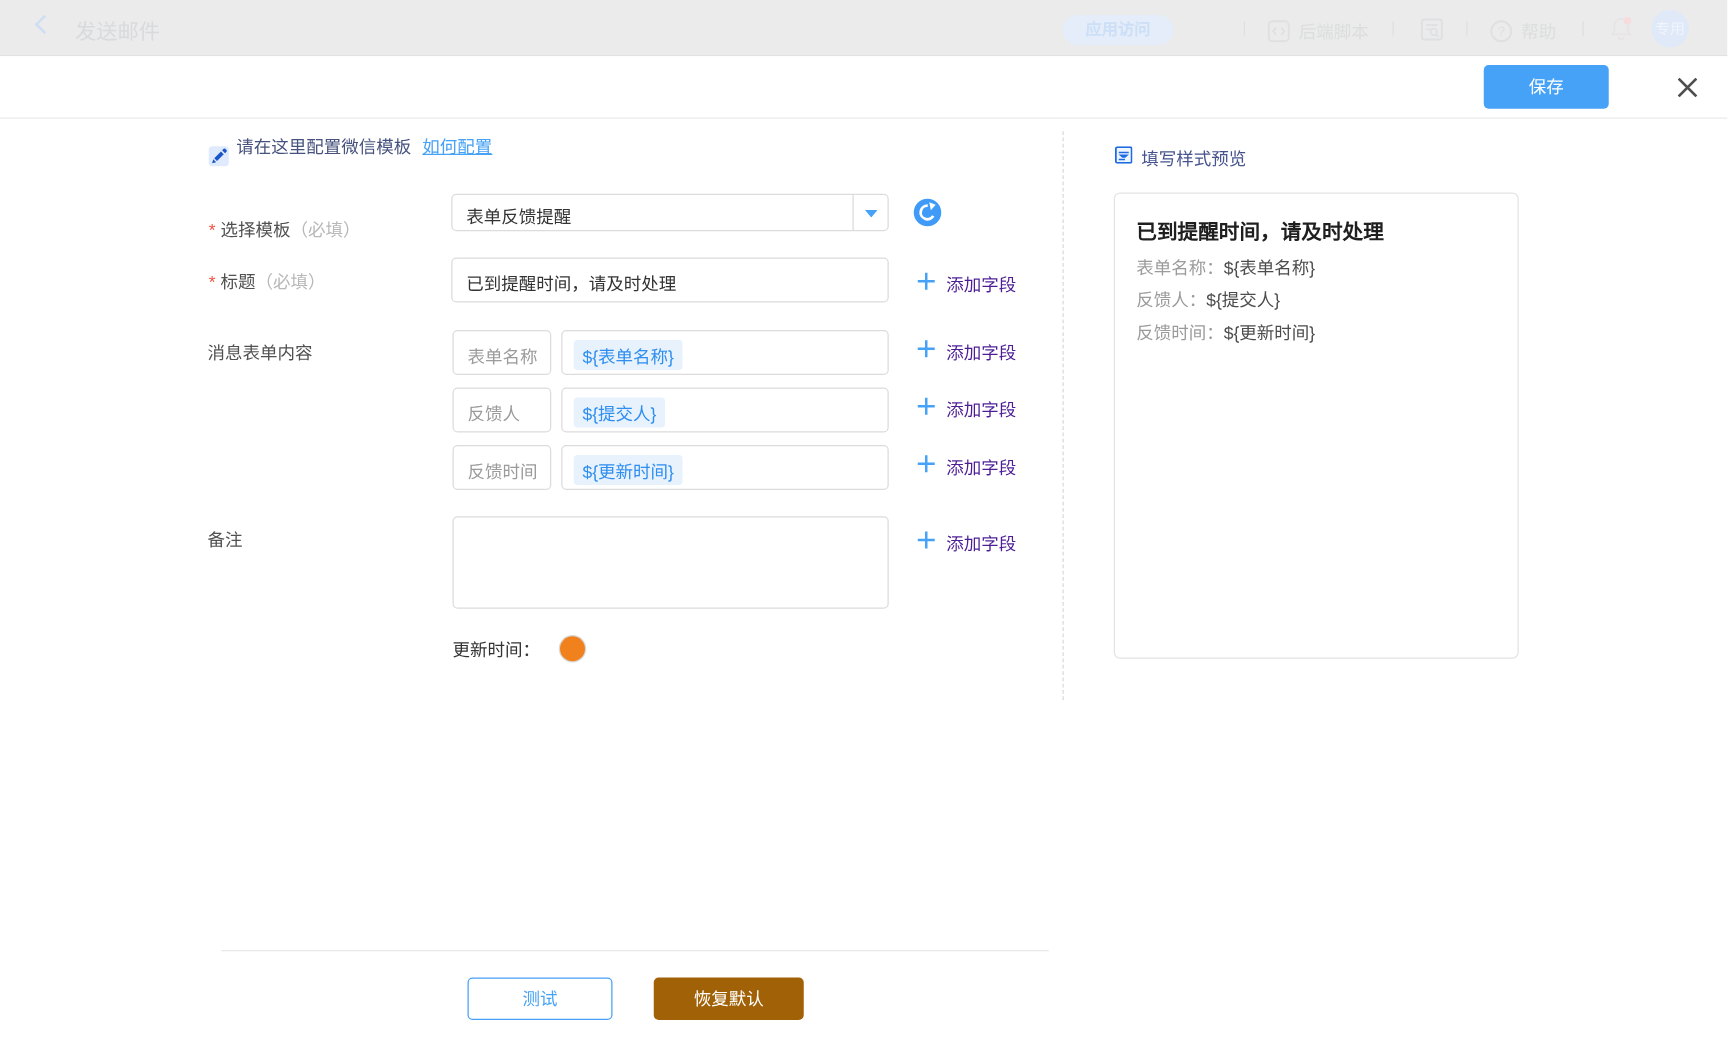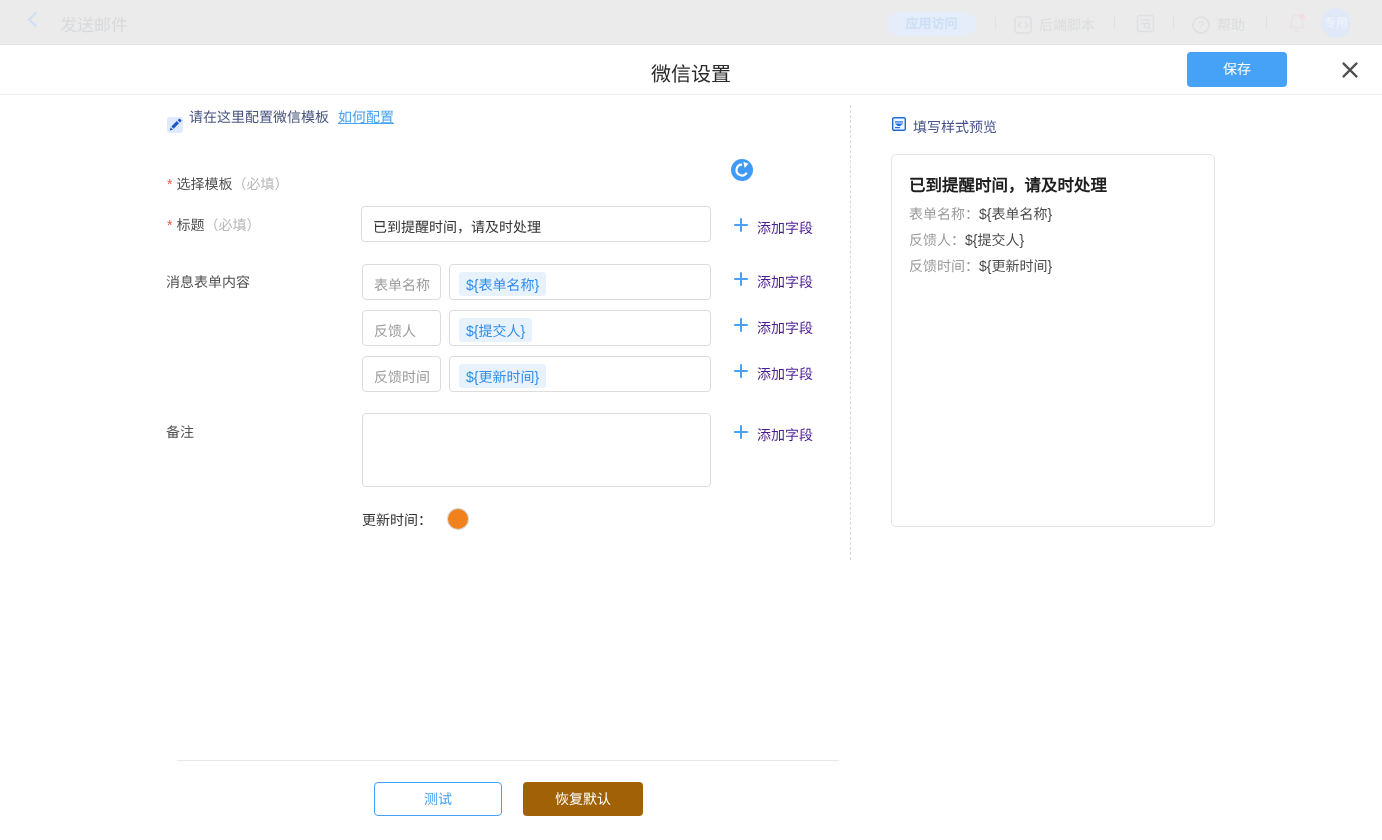--- a/index.html
+++ b/index.html
@@ -8,21 +8,21 @@
   .stage { position:relative; width:1382px; height:840px; }
   .abs { position:absolute; }
 
   
   .topbar { position:absolute; left:0; top:0; width:1382px; height:45px;
     background:#ebebec; border-bottom:1px solid #e2e2e3; }
   .tb-back { position:absolute; left:30px; top:14px; width:11px; height:11px;
     border-left:2px solid #cfdef2; border-bottom:2px solid #cfdef2;
     transform:rotate(45deg); }
   .tb-title { position:absolute; left:60px; top:11px; font-size:17px; color:#d9dadb; }
-  .tb-pill { position:absolute; left:887px; top:12px; width:89px; height:24px;
+  .tb-pill { position:absolute; left:850px; top:12px; width:89px; height:24px;
     background:#e4edf9; border-radius:12px; color:#ccdff6; font-size:13px;
     text-align:center; line-height:24px;font-weight:bold; }
   .tb-sep { position:absolute; top:17px; width:1px; height:12px; background:#e0e0e1; }
   .tb-item { position:absolute; top:14px; font-size:14px; color:#dcdddd; }
   .tb-avatar { position:absolute; left:1321px; top:8px; width:30px; height:30px;
     border-radius:50%; background:#e0e9f8; color:#f0f4fb; font-size:12px;
     text-align:center; line-height:30px; }
 
   
   .modal { position:absolute; left:0; top:45px; width:1382px; height:795px;
@@ -89,35 +89,42 @@
       <svg width="20" height="22" viewBox="0 0 20 22">
         <path d="M10 3 C6.5 3 4.5 5.5 4.5 9 L4.5 13 L3 15.5 L17 15.5 L15.5 13 L15.5 9 C15.5 5.5 13.5 3 10 3 Z" fill="none" stroke="#e9e4e4" stroke-width="1.5"></path>
         <path d="M8 17.5 C8 18.8 9 19.5 10 19.5 C11 19.5 12 18.8 12 17.5" fill="none" stroke="#e9e4e4" stroke-width="1.5"></path>
         <circle cx="15" cy="4.5" r="3" fill="#f6dcdc"></circle>
       </svg></div>
     <div class="tb-avatar">专用</div>
   </div>
 
   <div class="modal">
     <div class="m-head">
-      <div class="m-title">微信设置</div>
       <div class="btn-save">保存</div>
       <svg class="m-close" viewBox="0 0 16 16">
         <path d="M0.9 0.9 L15.1 15.1 M15.1 0.9 L0.9 15.1" stroke="#4f4f4f" stroke-width="2.2"></path>
       </svg>
     </div>
 
     <div class="abs" style="left:167px;top:72px;width:16px;height:16px;background:#dfeafc;border-radius:3px;">
       <svg width="16" height="16" viewBox="0 0 16 16">
         <path d="M2.7 13.5 L6 12.8 L3.6 10.4 Z M4.4 9.5 L9.8 4.1 L12 6.3 L6.6 11.7 Z M10.7 3.2 L11.9 2 Q12.5 1.4 13.2 2 L14.2 3 Q14.8 3.7 14.2 4.3 L13 5.5 Z" fill="#1a56c9"></path>
       </svg>
     </div>
     <div class="abs" style="left:189px;top:61px;font-size:14px;color:#47537e;">请在这里配置微信模板 <a style="color:#46a2f6;text-decoration:underline;margin-left:5px;">如何配置</a></div>
 
     <div class="lab" style="left:167px;top:113px;margin-top:15px;"><span class="req">*</span>选择模板<span class="opt">（必填）</span></div>
+    <div class="inp" style="left:361px;top:110px;width:350px;height:30px;">
+      <span style="position:absolute;left:11px;top:6px;">表单反馈提醒</span>
+      <span style="position:absolute;right:0;top:0;width:28px;height:28px;border-left:1px solid #dcdcdc;">
+        <svg width="10" height="6" viewBox="0 0 10 6" style="position:absolute;left:9px;top:12px;">
+          <path d="M0 0 L10 0 L5 6 Z" fill="#46a2f6"></path>
+        </svg>
+      </span>
+    </div>
     <div class="abs" style="left:731px;top:114px;width:22px;height:22px;border-radius:50%;background:#3f9bf7;">
       <svg width="22" height="22" viewBox="0 0 22 22">
         <path d="M11.2 5.6 A5.4 5.4 0 1 0 15.6 13.7" fill="none" stroke="#fff" stroke-width="2.2"></path>
         <path d="M12.4 2.7 L17.5 4.7 L13.7 9.1 Z" fill="#fff"></path>
       </svg>
     </div>
 
     <div class="lab" style="left:167px;top:169px;"><span class="req">*</span>标题<span class="opt">（必填）</span></div>
     <div class="inp" style="left:361px;top:161px;width:350px;height:36px;">
       <span style="position:absolute;left:11px;top:9px;">已到提醒时间，请及时处理</span>
@@ -181,17 +188,17 @@
     <div class="card" style="top:109px;">
       <div class="abs" style="left:17px;top:17px;font-size:16.5px;font-weight:bold;color:#1f1f1f;">已到提醒时间，请及时处理</div>
       <div class="abs" style="left:17px;top:46px;font-size:14px;color:#9b9b9b;line-height:26px;">
         表单名称：<span style="color:#4c4c4c">${表单名称}</span><br>
         反馈人：<span style="color:#4c4c4c">${提交人}</span><br>
         反馈时间：<span style="color:#4c4c4c">${更新时间}</span>
       </div>
     </div>
 
     <div class="abs" style="left:177px;top:715px;width:662px;height:1px;background:#e8e8e8;"></div>
-    <div class="abs" style="left:374px;top:737px;width:128px;height:34px;border:1px solid #46a2f6;border-radius:4px;color:#46a2f6;font-size:14px;text-align:center;line-height:32px;">测试</div>
+    <div class="abs" style="left:374px;top:737px;width:116px;height:34px;border:1px solid #46a2f6;border-radius:4px;color:#46a2f6;font-size:14px;text-align:center;line-height:32px;">测试</div>
     <div class="abs" style="left:523px;top:737px;width:120px;height:34px;background:#a16207;border-radius:4px;color:#fff;font-size:14px;text-align:center;line-height:34px;">恢复默认</div>
   </div>
 
 </div>
 
 </body></html>

